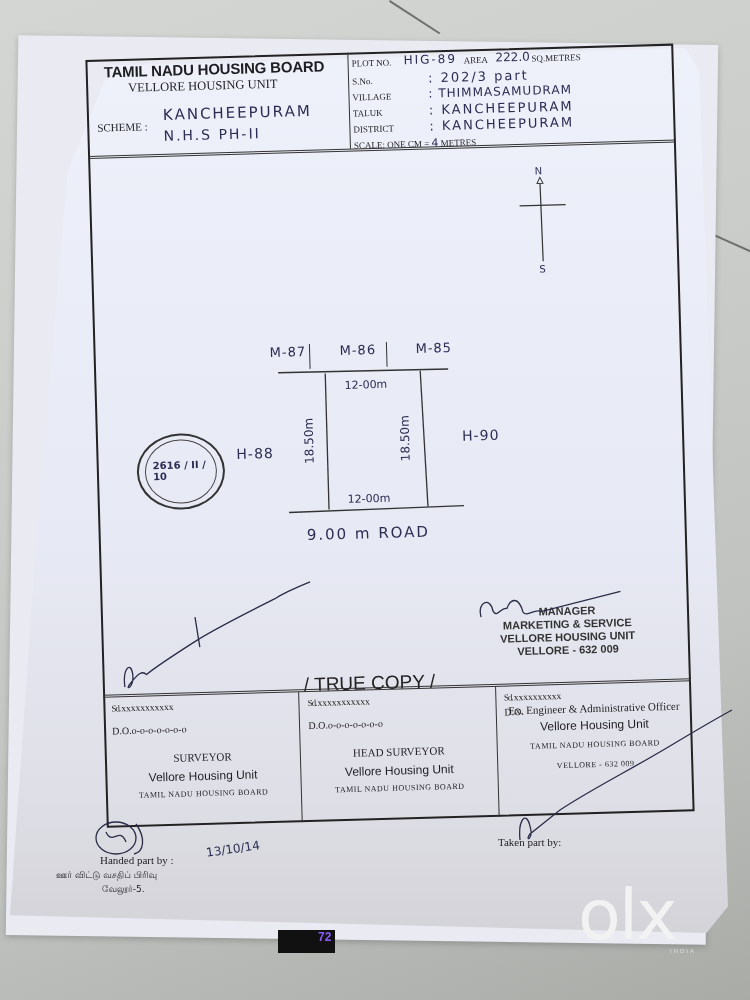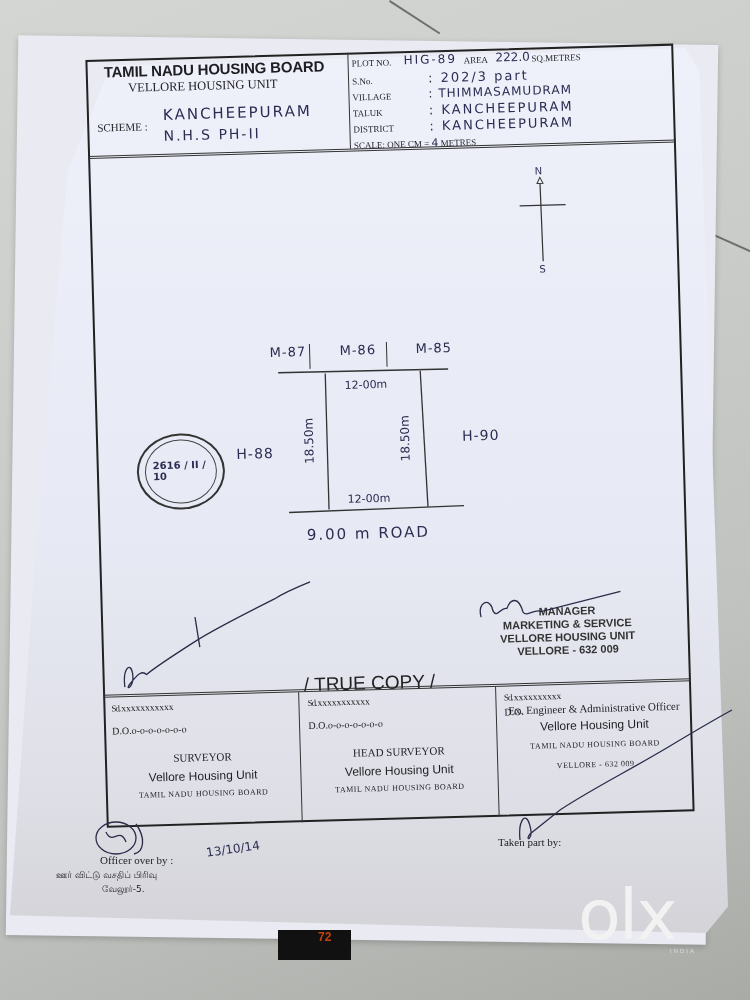--- a/index.html
+++ b/index.html
@@ -172,24 +172,24 @@
 
 <svg class="abs" style="left:500px;top:690px;" width="240" height="160">
   <path class="sigpath" d="M20,150 C18,130 26,120 30,136 C34,150 24,152 30,144 L60,120 C90,100 130,80 170,56 C190,44 210,32 232,20"></path>
 </svg>
 
 <div class="abs" style="left:56px;top:822px;width:260px;height:80px;">
   <svg class="abs" style="left:30px;top:-4px;" width="150" height="50">
     <ellipse cx="30" cy="20" rx="20" ry="16" class="sigpath"></ellipse>
     <path class="sigpath" d="M20,14 C26,28 34,8 40,24 M50,6 C60,20 58,34 48,36"></path>
   </svg>
-  <div class="abs" style="left:44px;top:32px;font-size:11px;">Officer over by :</div>
+  <div class="abs" style="left:44px;top:32px;font-size:11px;">Handed part by :</div>
   <div class="abs hand" style="left:150px;top:20px;font-size:12px;letter-spacing:0;transform:rotate(-8deg);">13/10/14</div>
   <div class="abs" style="left:0;top:48px;font-size:9px;font-family:'DejaVu Sans',sans-serif;">ஊர் விட்டு வசதிப் பிரிவு</div>
   <div class="abs" style="left:46px;top:62px;font-size:9px;font-family:'DejaVu Sans',sans-serif;">வேலூர்-5.</div>
 </div>
 
 <div class="abs" style="left:498px;top:836px;font-size:11px;">Taken part by:</div>
 
-<div class="abs" style="left:278px;top:930px;height:30px;background:#111;color:#c2410c;font-family:'Liberation Sans',sans-serif;font-weight:bold;font-size:12px;padding:0 20px 0 40px;">72</div>
+<div class="abs" style="left:278px;top:930px;height:23px;background:#111;color:#8b5cf6;font-family:'Liberation Sans',sans-serif;font-weight:bold;font-size:12px;padding:0 4px 0 40px;">72</div>
 
 <div class="olx">olx</div>
 <div class="olx-sub">INDIA</div>
 
 </body></html>

